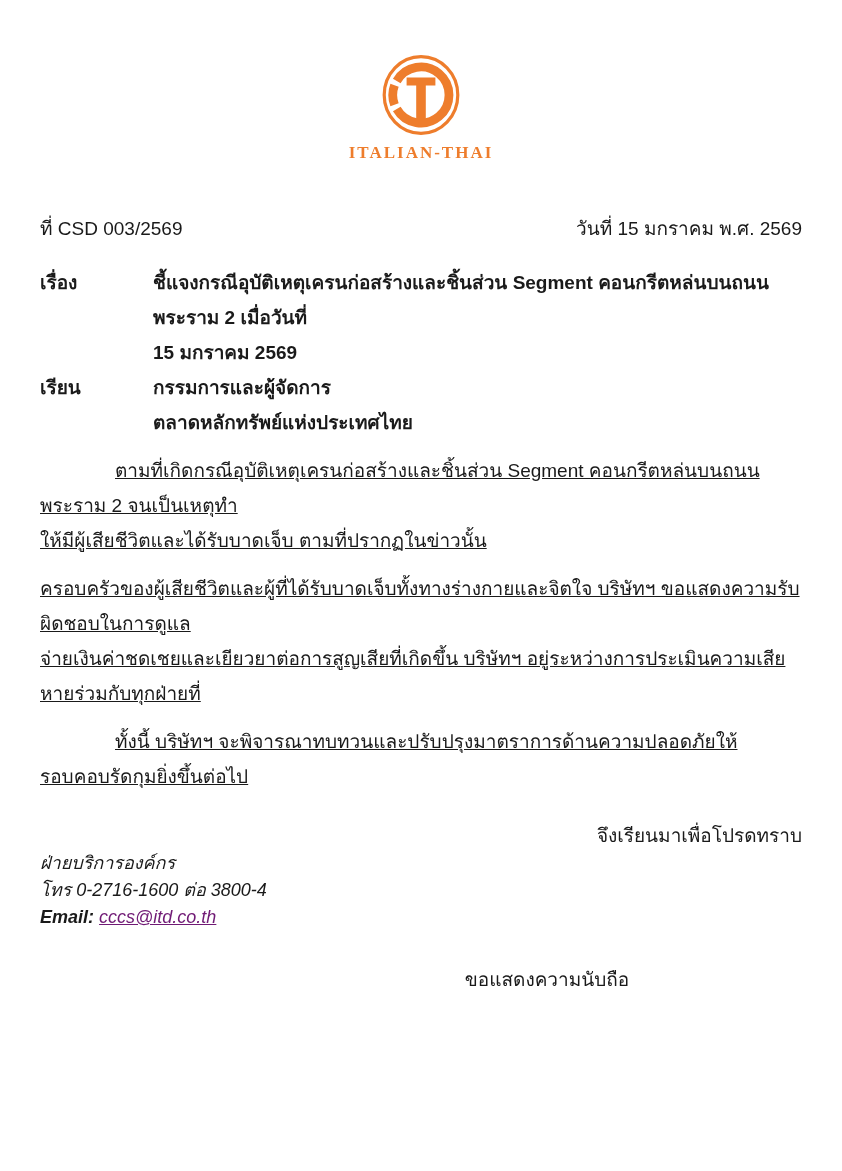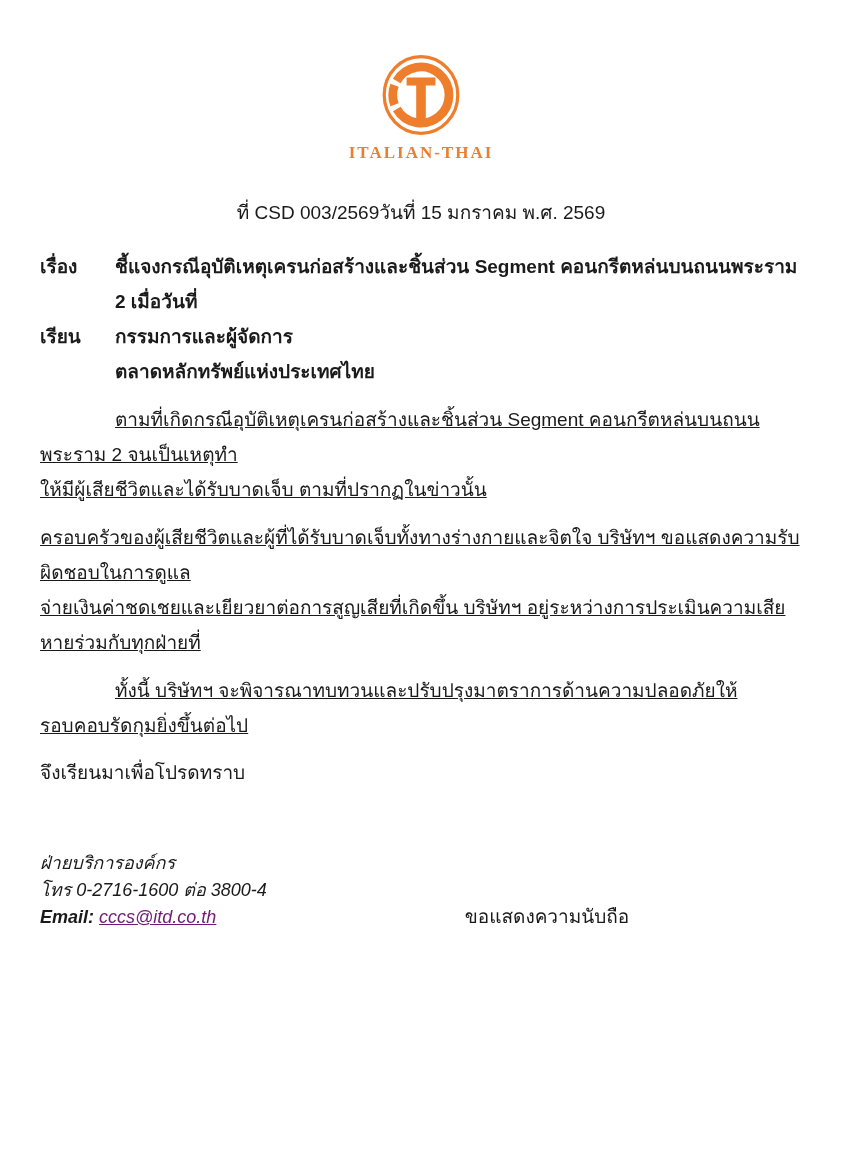--- a/index.html
+++ b/index.html
@@ -21,33 +21,33 @@
     margin-top:3px;
     font-family:"Liberation Serif", serif;
     font-weight:bold;
     font-size:17px;
     letter-spacing:2px;
     color:#ee7d2c;
   }
   
   .content { padding:0 40px; }
   .ref-row {
-    margin-top:36px;
+    margin-top:52px;
     display:flex;
-    justify-content:center;
+    justify-content:space-between;
     line-height:28px;
   }
-  .block-row { display:flex; margin-top:22px; }
+  .block-row { display:flex; margin-top:22px;gap:38px; }
   .block-row .label { width:75px; flex:0 0 75px; font-weight:bold; line-height:35px; }
   .block-row .lines { line-height:35px; }
   .bold { font-weight:bold; }
   .recipient-row { margin-top:0; }
   .para { margin-top:13px; line-height:35px;text-decoration:underline; }
   .para .line.indent { text-indent:75px; }
-  .closing { margin-top:12px; line-height:35px; text-align:left; }
+  .closing { margin-top:24px; line-height:35px; text-align:right; }
   
   .signature {
     margin-top:44px;
     width:400px;
     margin-left:307px;
     text-align:center;
     line-height:33px;
     white-space:pre-wrap;
   }
   
@@ -84,20 +84,21 @@
 
     <div class="ref-row">
       <span>ที่ CSD 003/2569</span>
       <span>วันที่ 15 มกราคม พ.ศ. 2569</span>
     </div>
 
     <div class="block-row">
       <div class="label">เรื่อง</div>
       <div class="lines bold">
         <div class="line">ชี้แจงกรณีอุบัติเหตุเครนก่อสร้างและชิ้นส่วน Segment คอนกรีตหล่นบนถนนพระราม 2 เมื่อวันที่</div>
+        <div class="line">15 มกราคม 2569</div>
       </div>
     </div>
 
     <div class="block-row recipient-row">
       <div class="label">เรียน</div>
       <div class="lines bold">
         <div class="line">กรรมการและผู้จัดการ</div>
         <div class="line">ตลาดหลักทรัพย์แห่งประเทศไทย</div>
       </div>
     </div>

